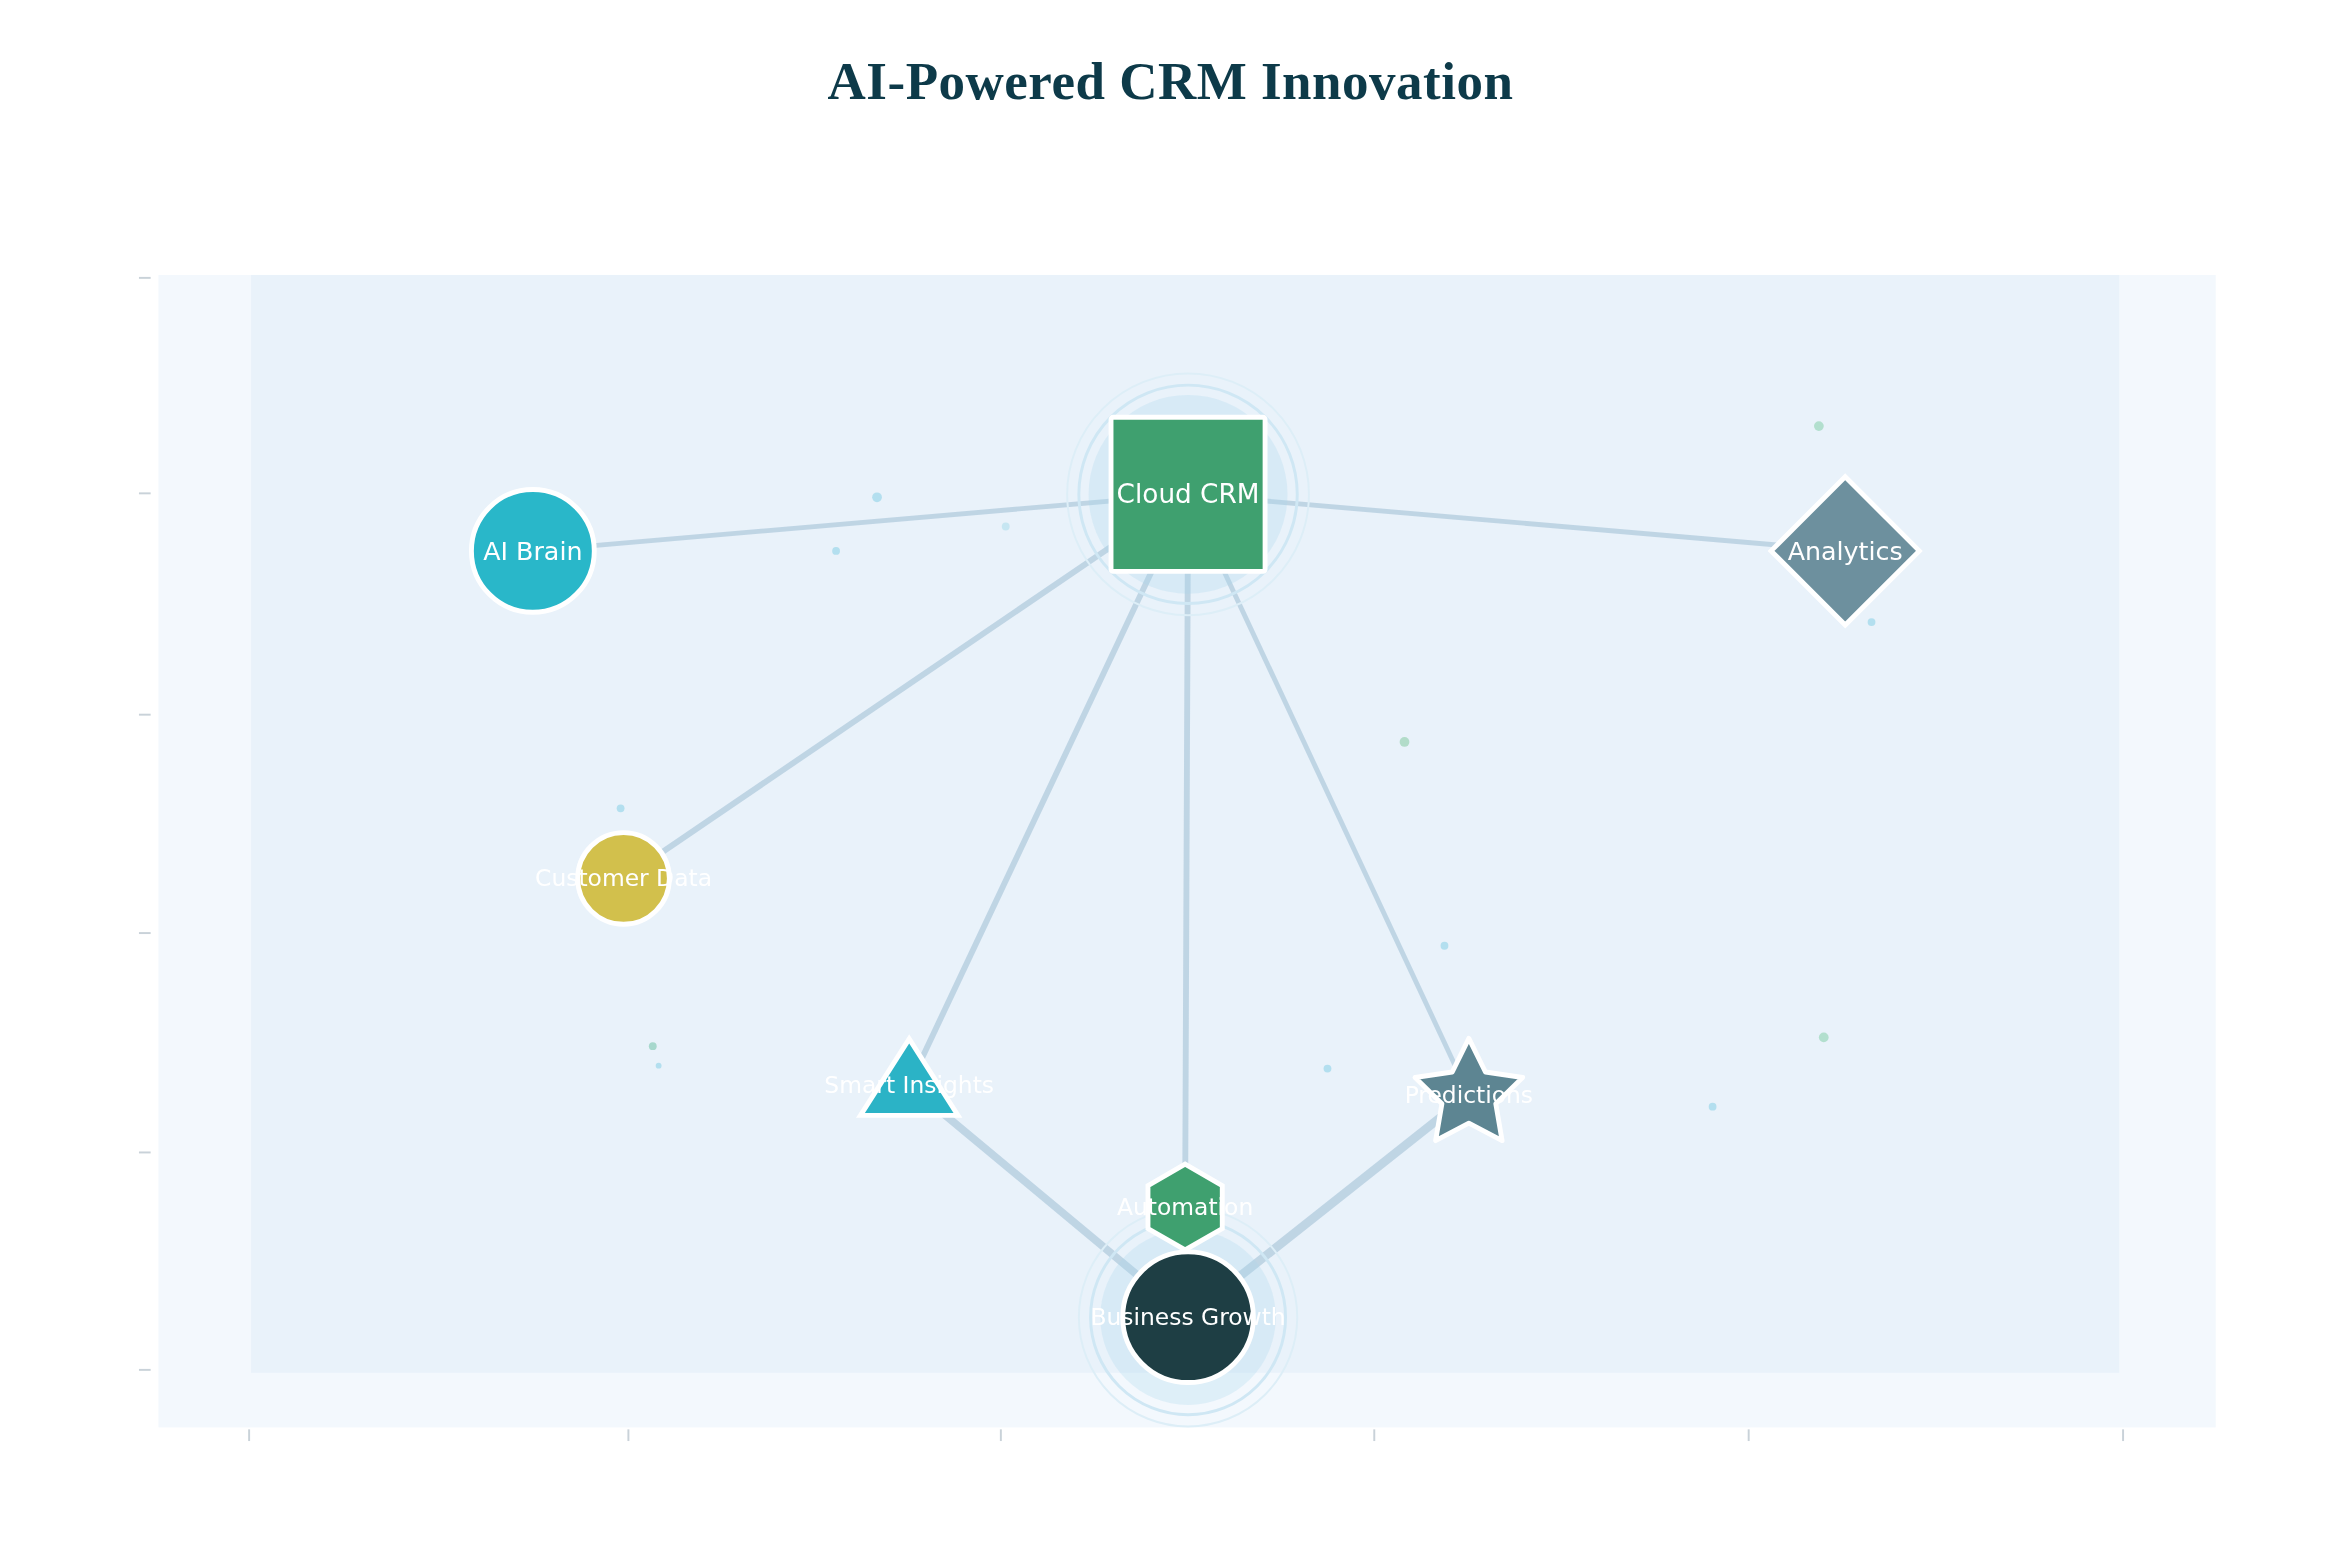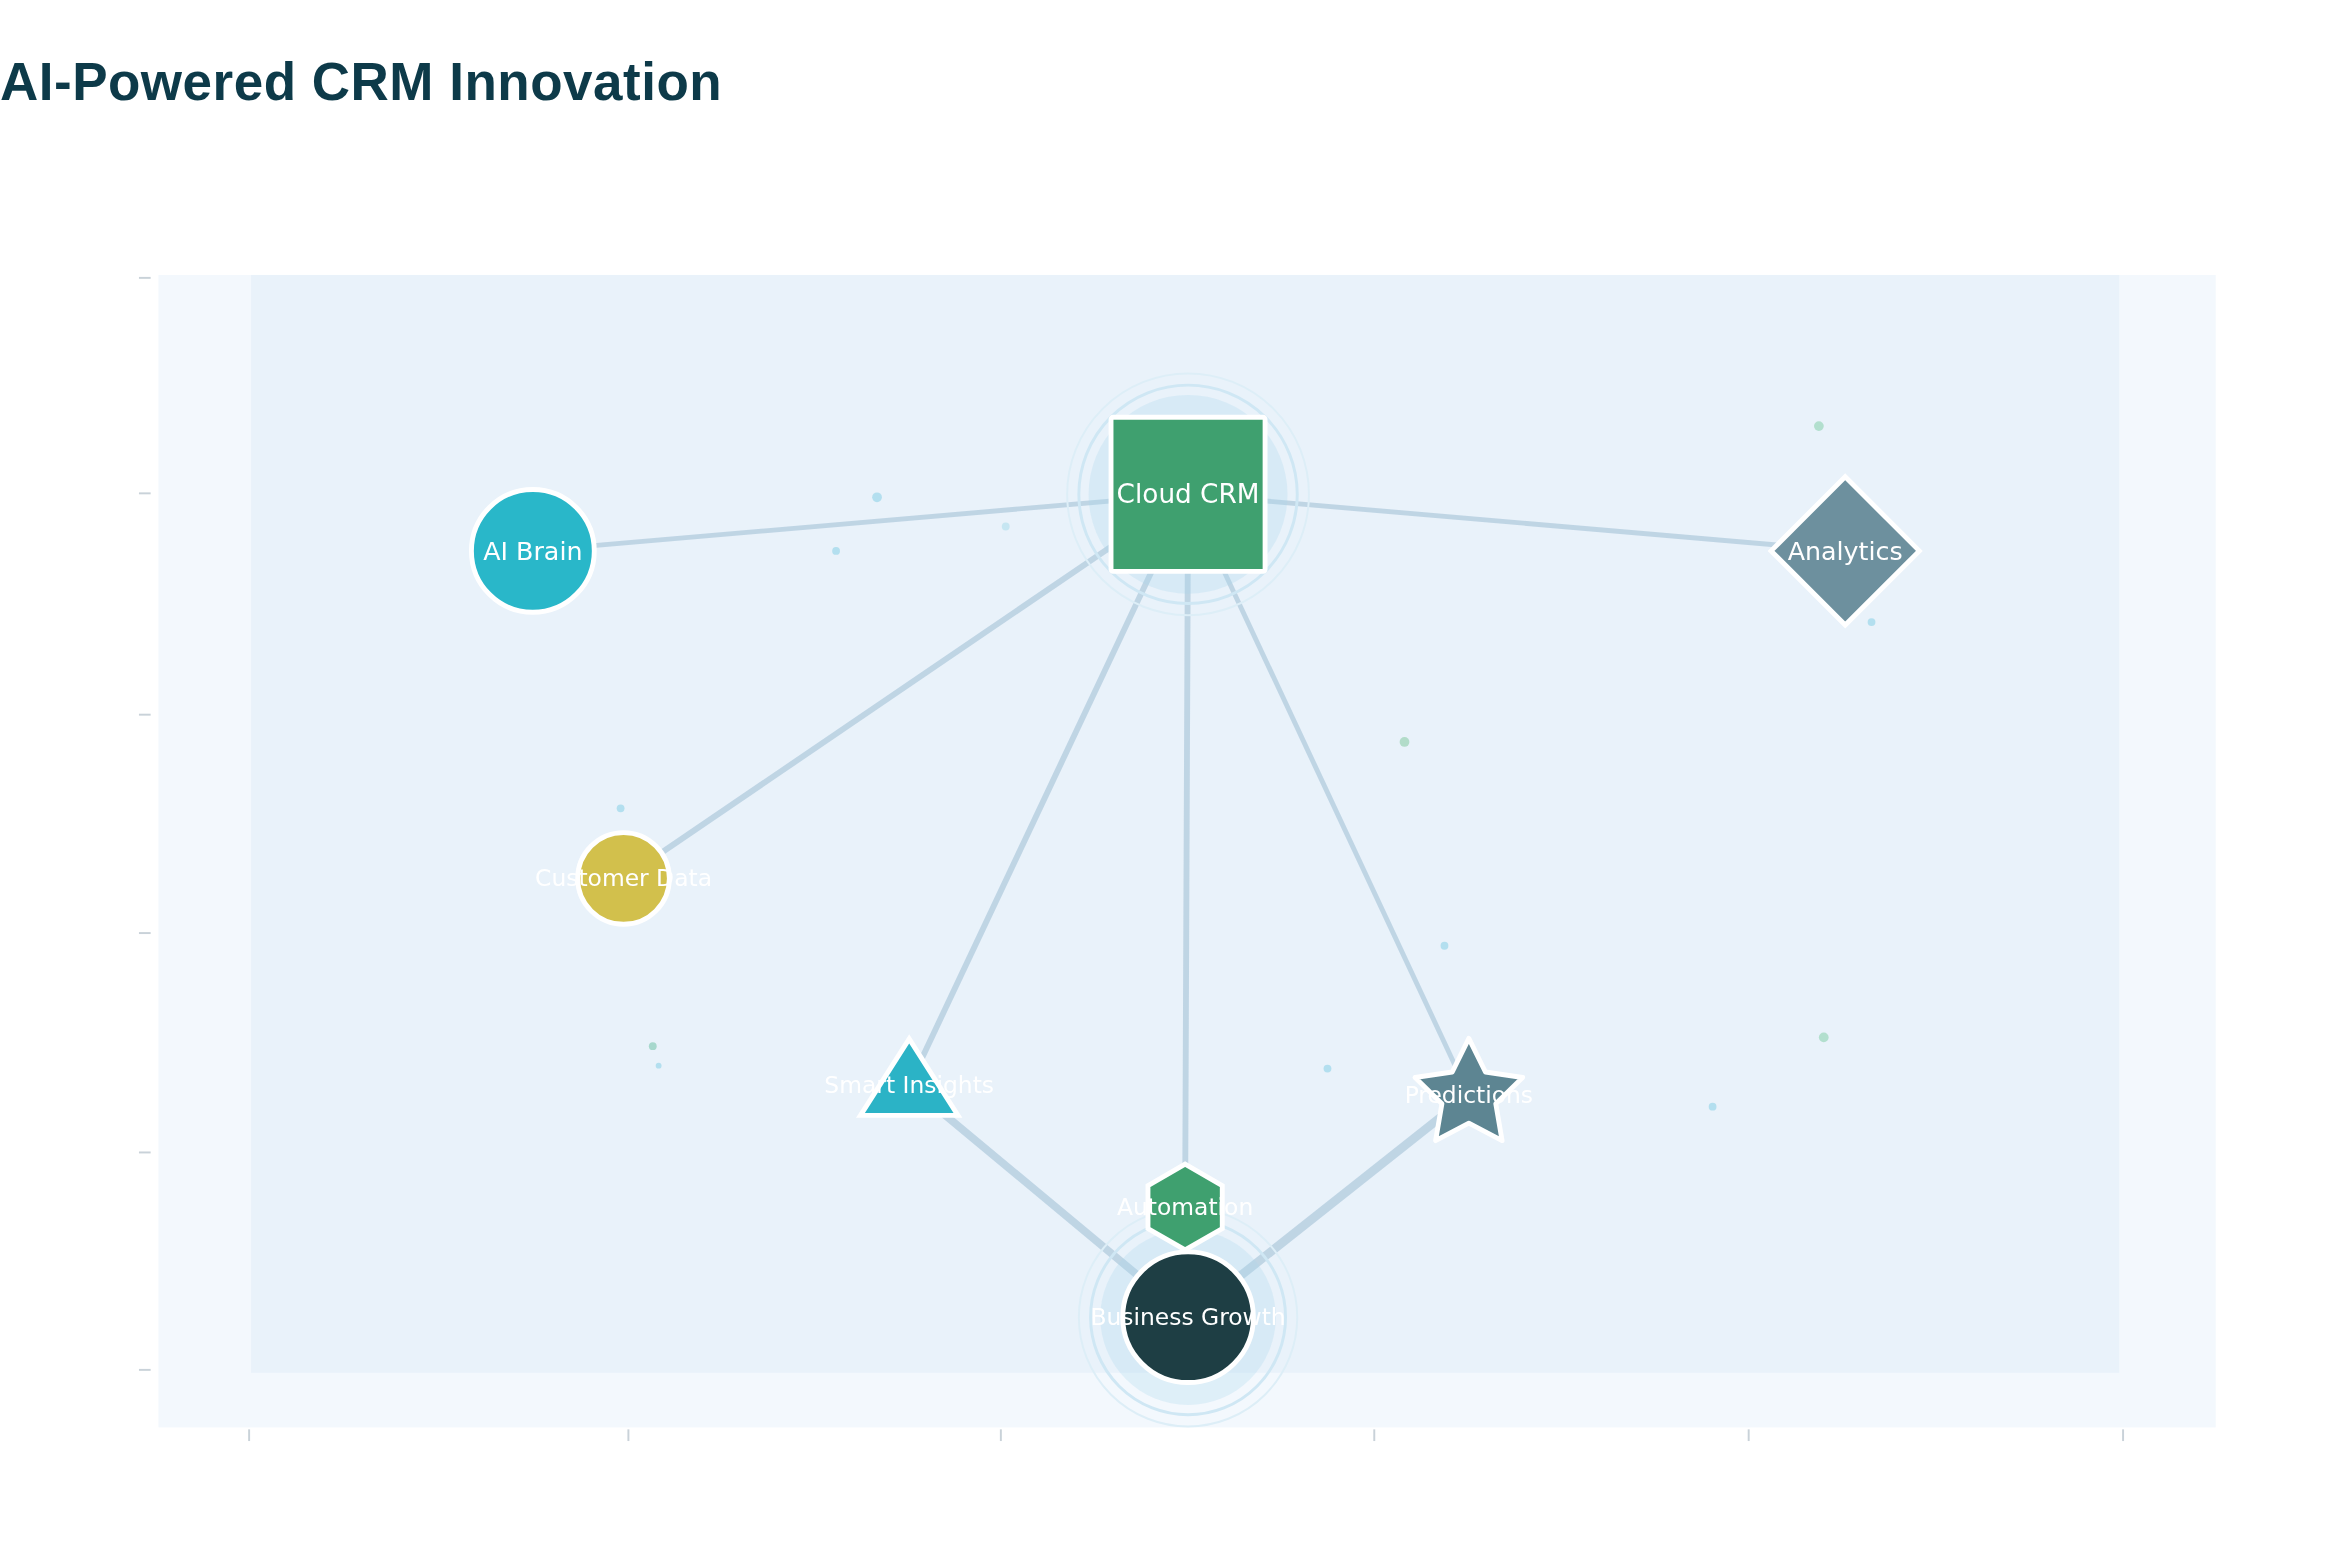--- a/index.html
+++ b/index.html
@@ -14,25 +14,25 @@
   .stage {
     position: relative;
     width: 2341px;
     height: 1560px;
   }
   .title {
     position: absolute;
     top: 51px;
     left: 0;
     width: 100%;
-    text-align: left;
+    text-align: center;
     font-weight: bold;
     font-size: 53px;
     letter-spacing: 0.5px;
-    font-family: Liberation Sans, sans-serif;
+    font-family: Liberation Serif, serif;
   }
   svg.diagram {
     position: absolute;
     top: 0;
     left: 0;
   }
   svg text {
     font-family: "DejaVu Sans", sans-serif;
   }
 </style>

